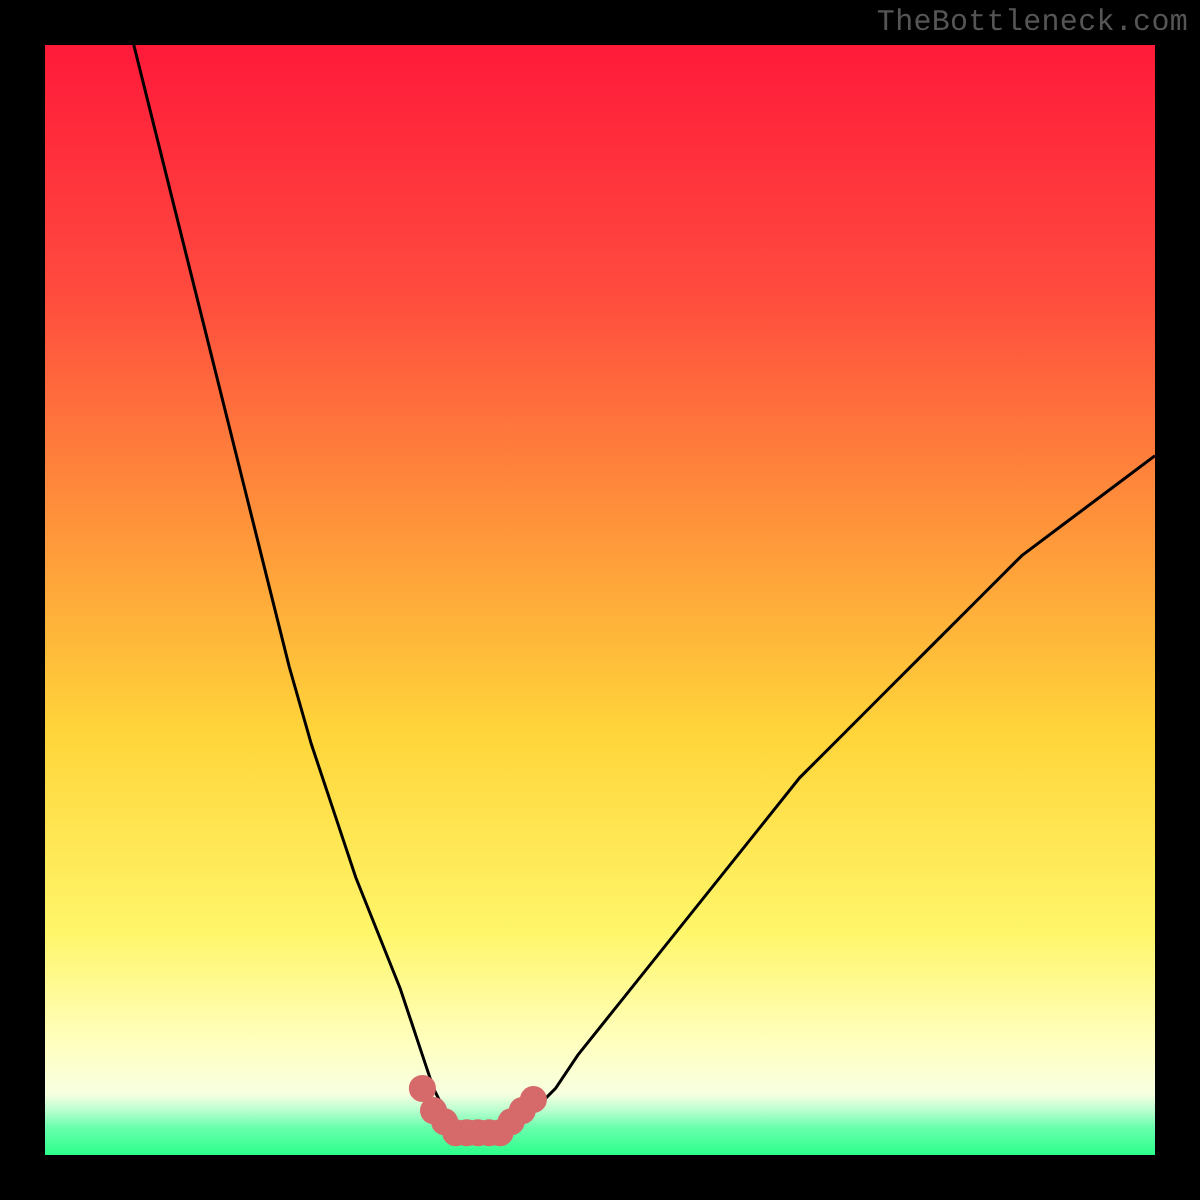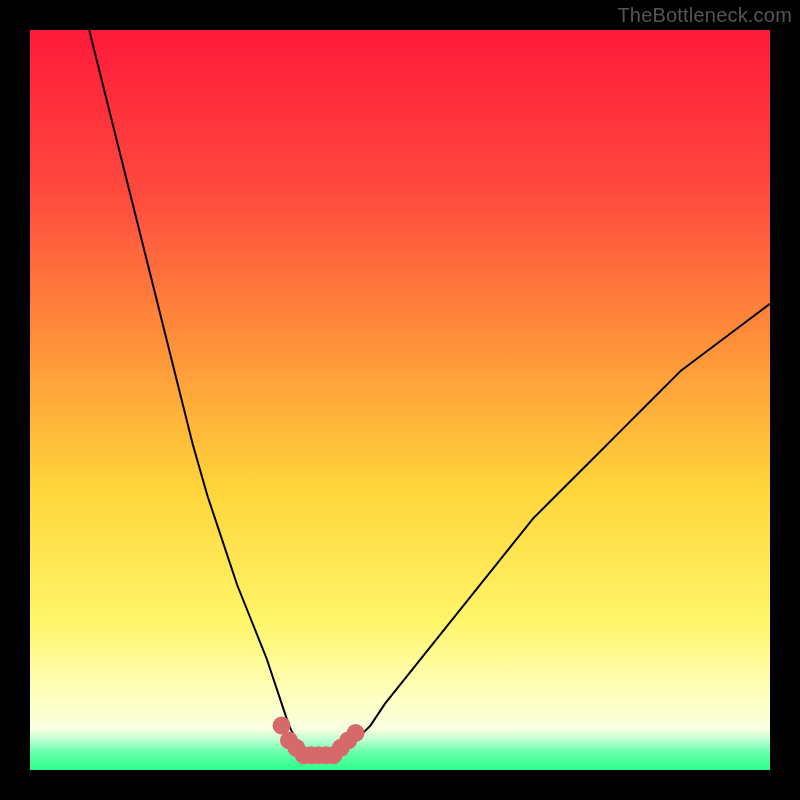--- a/index.html
+++ b/index.html
@@ -9,20 +9,21 @@
     height: 800px;
     overflow: hidden;
     background: #000;
     font-family: Arial, Helvetica, sans-serif;
   }
   .frame {
     position: absolute;
     left: 0; top: 0;
     width: 800px; height: 800px;
     background: #000;
+    font-family: Liberation Mono, monospace;
   }
   .plot {
     position: absolute;
     left: 30px;
     top: 30px;
     width: 740px;
     height: 740px;
     overflow: hidden;
   }
   .watermark {

